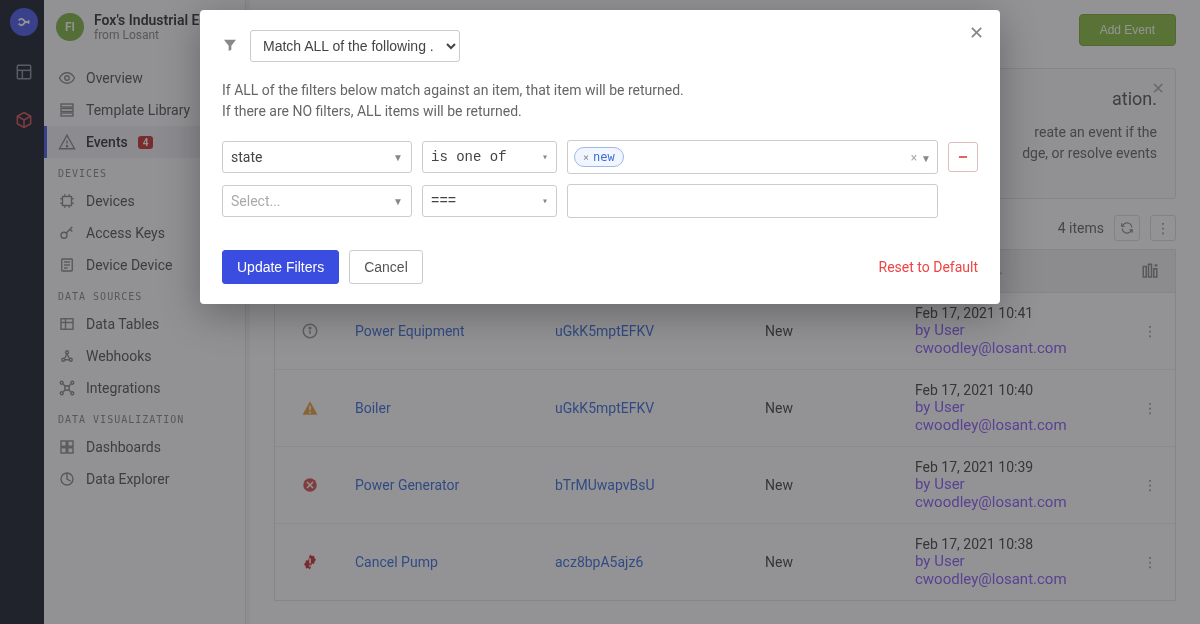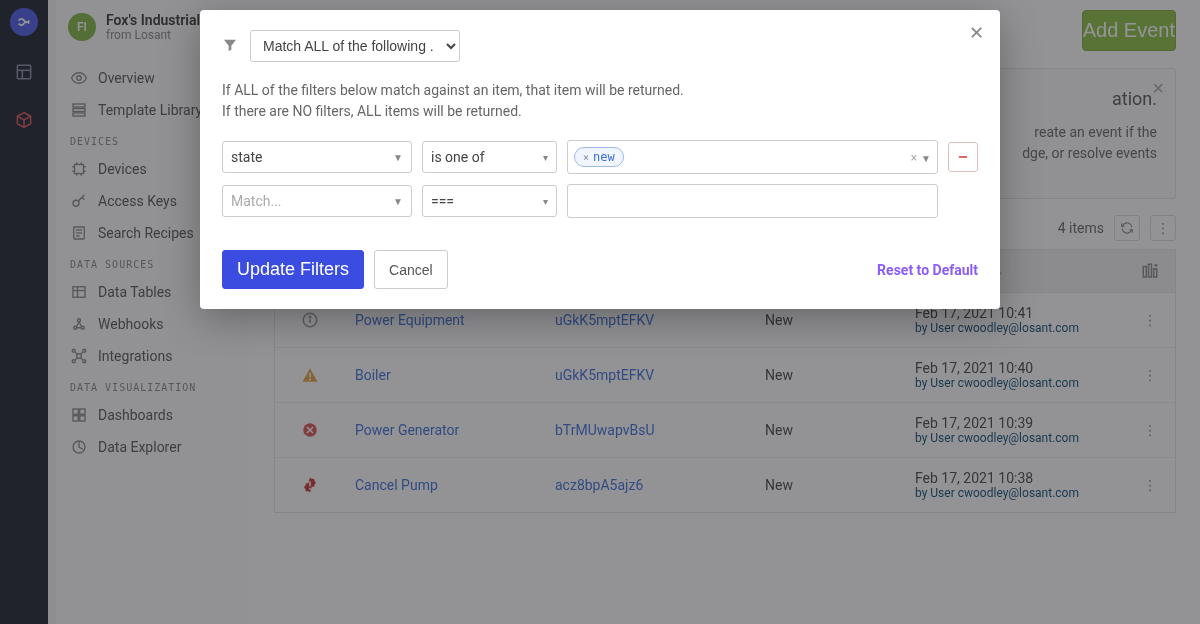--- a/index.html
+++ b/index.html
@@ -3,39 +3,39 @@
 <meta charset="utf-8">
 <style>
 * { box-sizing: border-box; margin: 0; padding: 0; }
 body { font-family: -apple-system, BlinkMacSystemFont, "Segoe UI", Roboto, sans-serif; font-size: 14px; color: #444; background: #f5f5f5; overflow: hidden; width: 1200px; height: 624px; position: relative; }
 
 .icon-rail { position: absolute; left: 0; top: 0; width: 48px; height: 624px; background: #191e2b; display: flex; flex-direction: column; align-items: center; padding-top: 8px; gap: 24px; }
 .icon-rail .rail-icon { width: 24px; height: 24px; display: flex; align-items: center; justify-content: center; color: #8a8f9c; }
 .rail-logo { width: 28px; height: 28px; border-radius: 50%; background: #4a5ae8; display: flex; align-items: center; justify-content: center; color: #fff; font-weight: bold; }
 .rail-active { color: #d9534f !important; }
 
-.sidebar { position: absolute; left: 56px; top: 0; width: 202px; height: 624px; background: #fcfcfc; border-right: 1px solid #e5e5e5; overflow-y: auto; }
+.sidebar { position: absolute; left: 44px; top: 0; width: 202px; height: 624px; background: #fcfcfc; border-right: 1px solid #e5e5e5; overflow-y: auto; }
 .app-header { display: flex; align-items: center; padding: 12px 12px 10px 12px; gap: 10px; }
 .app-badge { width: 28px; height: 28px; border-radius: 50%; background: #7fb53f; color: #fff; font-size: 12px; font-weight: 600; display: flex; align-items: center; justify-content: center; }
 .app-title { font-size: 14px; font-weight: 600; color: #333; white-space: nowrap; overflow: hidden; text-overflow: ellipsis; }
 .app-sub { font-size: 12px; color: #888; }
 
 .search-row { display: flex; align-items: center; padding: 8px 12px 10px 12px; gap: 8px; color: #888; border-bottom: 1px solid #eee; }
 .search-row input { border: none; background: transparent; font-size: 14px; color: #888; width: 100%; outline: none; }
 
 .nav-group { padding-top: 10px; }
 .nav-heading { font-family: ui-monospace, Menlo, monospace; font-size: 10px; letter-spacing: 1px; color: #888; padding: 10px 14px 6px 14px; }
 .nav-item { display: flex; align-items: center; gap: 10px; padding: 7px 14px; color: #555; cursor: pointer; font-size: 14px; }
 .nav-item.active { background: #f0f0f2; border-left: 3px solid #4a5ae8; padding-left: 11px; font-weight: 500; color: #333; }
 .nav-icon { width: 18px; height: 18px; color: #888; display: flex; align-items: center; justify-content: center; flex-shrink: 0; }
 .badge-count { background: #c9302c; color: #fff; border-radius: 3px; font-size: 10px; padding: 1px 5px; font-weight: 600; }
 
 .main { position: absolute; left: 250px; top: 0; right: 0; height: 624px; background: #fefefe; }
 .topbar { height: 60px; display: flex; justify-content: flex-end; align-items: center; padding: 0 24px; }
-.btn-add { background: #8bbd3f; color: #fff; border: 1px solid #7aa835; border-radius: 4px; padding: 8px 0; font-size: 20px; cursor: pointer; }
+.btn-add { background: #8bbd3f; color: #fff; border: 1px solid #7aa835; border-radius: 4px; padding: 8px 20px; font-size: 12px; cursor: pointer; }
 
 .info-banner { margin: 8px 24px 12px 24px; border: 1px solid #e5e5e5; border-radius: 3px; background: #fafafa; padding: 16px 18px; position: relative; color: #666; line-height: 1.5; }
 .info-banner h3 { font-size: 18px; color: #555; font-weight: 400; margin-bottom: 10px; }
 .close-x { position: absolute; right: 10px; top: 8px; cursor: pointer; color: #aaa; font-size: 16px; }
 
 .list-meta { display: flex; justify-content: flex-end; align-items: center; gap: 10px; padding: 4px 24px 8px 24px; color: #666; }
 .meta-btn { width: 26px; height: 26px; border: 1px solid #ddd; border-radius: 3px; display: flex; align-items: center; justify-content: center; cursor: pointer; color: #888; background: #fff; }
 
 .table { margin: 0 24px; border: 1px solid #e5e5e5; background: #fff; }
 .thead { display: flex; background: #f1f1f1; border-bottom: 1px solid #e5e5e5; font-weight: 600; }
@@ -43,53 +43,53 @@
 .col-level { width: 70px; justify-content: center; }
 .col-subject { width: 200px; }
 .col-device { width: 210px; }
 .col-state { width: 150px; }
 .col-occurred { flex: 1; }
 .col-actions { width: 50px; justify-content: center; }
 .sort-icon { margin-left: 4px; font-size: 10px; color: #aaa; }
 .trow { display: flex; border-bottom: 1px solid #eee; }
 .trow:last-child { border-bottom: none; }
 .link { color: #3b6fd6; cursor: pointer; }
-.sub-text { font-size: 12px; color: #0c4a6e; }
+.sub-text { font-size: 15px; color: #8b5cf6; }
 .cols-icon { width: 20px; height: 18px; color: #888; cursor: pointer; }
 
 .level-info { color: #999; }
 .level-warn { color: #e6a13c; }
 .level-error { color: #d9534f; }
 .level-critical { color: #c9302c; }
 
 
 .overlay { position: absolute; inset: 0; background: rgba(40,40,45,0.5); display: flex; align-items: flex-start; justify-content: center; padding-top: 10px; }
 .modal { width: 800px; background: #fff; border-radius: 4px; box-shadow: 0 10px 40px rgba(0,0,0,0.3); padding: 20px 22px; position: relative; }
 .modal-close { position: absolute; right: 16px; top: 12px; color: #888; cursor: pointer; font-size: 18px; }
 .match-row { display: flex; align-items: center; gap: 10px; margin-bottom: 18px; }
 .filter-funnel { color: #888; width: 18px; }
 .select { border: 1px solid #ccc; border-radius: 3px; padding: 6px 8px; font-size: 14px; background: #fff; color: #444; }
 .modal-desc { color: #666; margin-bottom: 18px; line-height: 1.5; }
 
 .filter-row { display: flex; gap: 10px; margin-bottom: 10px; align-items: center; }
 .f-select { width: 190px; border: 1px solid #ccc; border-radius: 3px; padding: 7px 8px; background: #fff; display: flex; justify-content: space-between; align-items: center; color: #444; }
 .f-select.placeholder { color: #aaa; }
-.f-op { width: 135px; border: 1px solid #ccc; border-radius: 3px; padding: 7px 8px; background: #fff; display: flex; justify-content: space-between; align-items: center; }
+.f-op { width: 135px; border: 1px solid #ccc; border-radius: 3px; padding: 7px 8px; background: #fff; display: flex; justify-content: space-between; align-items: center; font-family: Liberation Mono, monospace; }
 .f-value { flex: 1; border: 1px solid #ccc; border-radius: 3px; padding: 4px 6px; min-height: 34px; display: flex; align-items: center; gap: 4px; justify-content: space-between; }
 .tag { border: 1px solid #9db9e8; background: #f0f5ff; border-radius: 10px; padding: 2px 8px; font-size: 12px; color: #3b6fd6; display: flex; align-items: center; gap: 4px; font-family: ui-monospace, monospace; }
 .tag-x { color: #888; cursor: pointer; font-size: 10px; }
 .remove-row { width: 30px; height: 30px; border: 1px solid #e0bdbd; border-radius: 3px; display: flex; align-items: center; justify-content: center; color: #d9534f; cursor: pointer; background: #fff; }
 .caret { font-size: 10px; color: #888; }
 .clear-x { color: #aaa; font-size: 12px; margin-right: 4px; cursor: pointer; }
 
 .modal-footer { display: flex; justify-content: space-between; align-items: center; margin-top: 32px; }
 .footer-left { display: flex; gap: 10px; }
-.btn-primary { background: #3a4de0; color: #fff; border: 1px solid #3a4de0; border-radius: 3px; padding: 8px 14px; font-size: 18px; cursor: pointer; }
+.btn-primary { background: #3a4de0; color: #fff; border: 1px solid #3a4de0; border-radius: 3px; padding: 8px 14px; font-size: 14px; cursor: pointer; }
 .btn-default { background: #fff; color: #555; border: 1px solid #ccc; border-radius: 3px; padding: 8px 14px; font-size: 14px; cursor: pointer; }
-.link-reset { color: #8b5cf6; cursor: pointer; font-weight: 700; padding-left: 24px; }
+.link-reset { color: #ef4444; cursor: pointer; font-weight: 400; padding-left: 24px; }
 </style>
 </head>
 <body>
 
 <div class="icon-rail">
   <div class="rail-logo">
     <svg width="18" height="18" viewBox="0 0 24 24" fill="none" stroke="#fff" stroke-width="2.5">
         <path d="M6 12c0-3 2-6 6-6s6 3 6 6-2 6-6 6-6-3-6-6z" opacity="0"></path>
         <path d="M5 14c2 3 5 3 7 0s5-3 7 0"></path>
         <path d="M5 10c2-3 5-3 7 0s5 3 7 0"></path>
@@ -133,20 +133,31 @@
     <div class="nav-item">
       <span class="nav-icon">
           <svg width="18" height="18" viewBox="0 0 24 24" fill="none" stroke="currentColor" stroke-width="1.8">
             <rect x="4" y="4" width="16" height="4"></rect>
             <rect x="4" y="10" width="16" height="4"></rect>
             <rect x="4" y="16" width="16" height="4"></rect>
           </svg>
         </span>
       <span>Template Library</span>
     </div>
+    <div class="nav-item active">
+      <span class="nav-icon">
+          <svg width="18" height="18" viewBox="0 0 24 24" fill="none" stroke="currentColor" stroke-width="1.8">
+            <path d="M12 3l10 18H2z"></path>
+            <line x1="12" y1="10" x2="12" y2="14"></line>
+            <circle cx="12" cy="17.5" r="0.8" fill="currentColor"></circle>
+          </svg>
+        </span>
+      <span>Events</span>
+      <span class="badge-count">4</span>
+    </div>
   </div>
 
   <div class="nav-heading">DEVICES</div>
   <div class="nav-item">
     <span class="nav-icon">
         <svg width="18" height="18" viewBox="0 0 24 24" fill="none" stroke="currentColor" stroke-width="1.8">
           <rect x="6" y="6" width="12" height="12"></rect>
           <line x1="9" y1="3" x2="9" y2="6"></line>
           <line x1="15" y1="3" x2="15" y2="6"></line>
           <line x1="9" y1="18" x2="9" y2="21"></line>
@@ -171,21 +182,21 @@
   </div>
   <div class="nav-item">
     <span class="nav-icon">
         <svg width="18" height="18" viewBox="0 0 24 24" fill="none" stroke="currentColor" stroke-width="1.8">
           <rect x="5" y="4" width="14" height="16" rx="1"></rect>
           <line x1="8" y1="8" x2="16" y2="8"></line>
           <line x1="8" y1="12" x2="16" y2="12"></line>
           <line x1="8" y1="16" x2="13" y2="16"></line>
         </svg>
       </span>
-    <span>Search Recipes</span>
+    <span>Device Device</span>
   </div>
 
   <div class="nav-heading">DATA SOURCES</div>
   <div class="nav-item">
     <span class="nav-icon">
         <svg width="18" height="18" viewBox="0 0 24 24" fill="none" stroke="currentColor" stroke-width="1.8">
           <rect x="4" y="5" width="16" height="14"></rect>
           <line x1="4" y1="10" x2="20" y2="10"></line>
           <line x1="10" y1="5" x2="10" y2="19"></line>
         </svg>
@@ -437,21 +448,21 @@
       </div>
       <div class="remove-row">
           <svg width="14" height="14" viewBox="0 0 24 24" stroke="currentColor" stroke-width="3">
             <line x1="5" y1="12" x2="19" y2="12"></line>
           </svg>
         </div>
     </div>
 
     <div class="filter-row">
       <div class="f-select placeholder">
-          <span>Match...</span>
+          <span>Select...</span>
           <span class="caret">▼</span>
         </div>
       <div class="f-op">
           <span>===</span>
           <span class="caret">▾</span>
         </div>
       <div class="f-value"></div>
       <div style="width:30px;"></div>
     </div>
 

